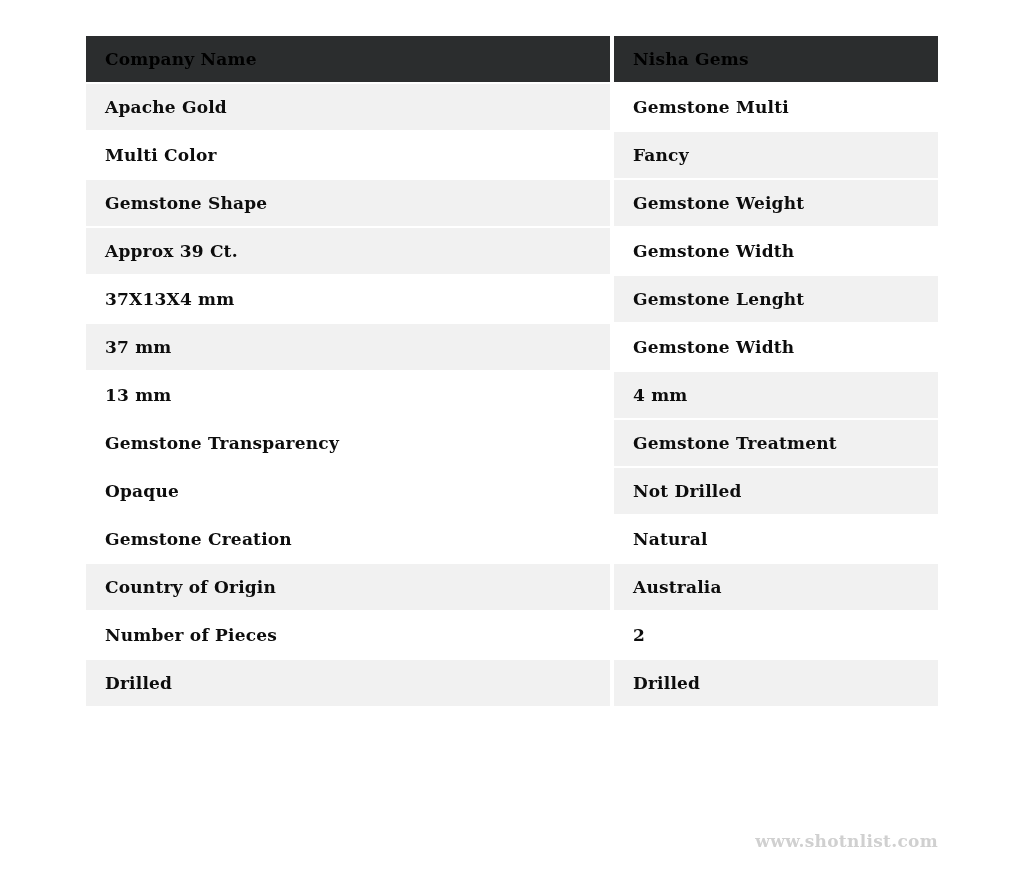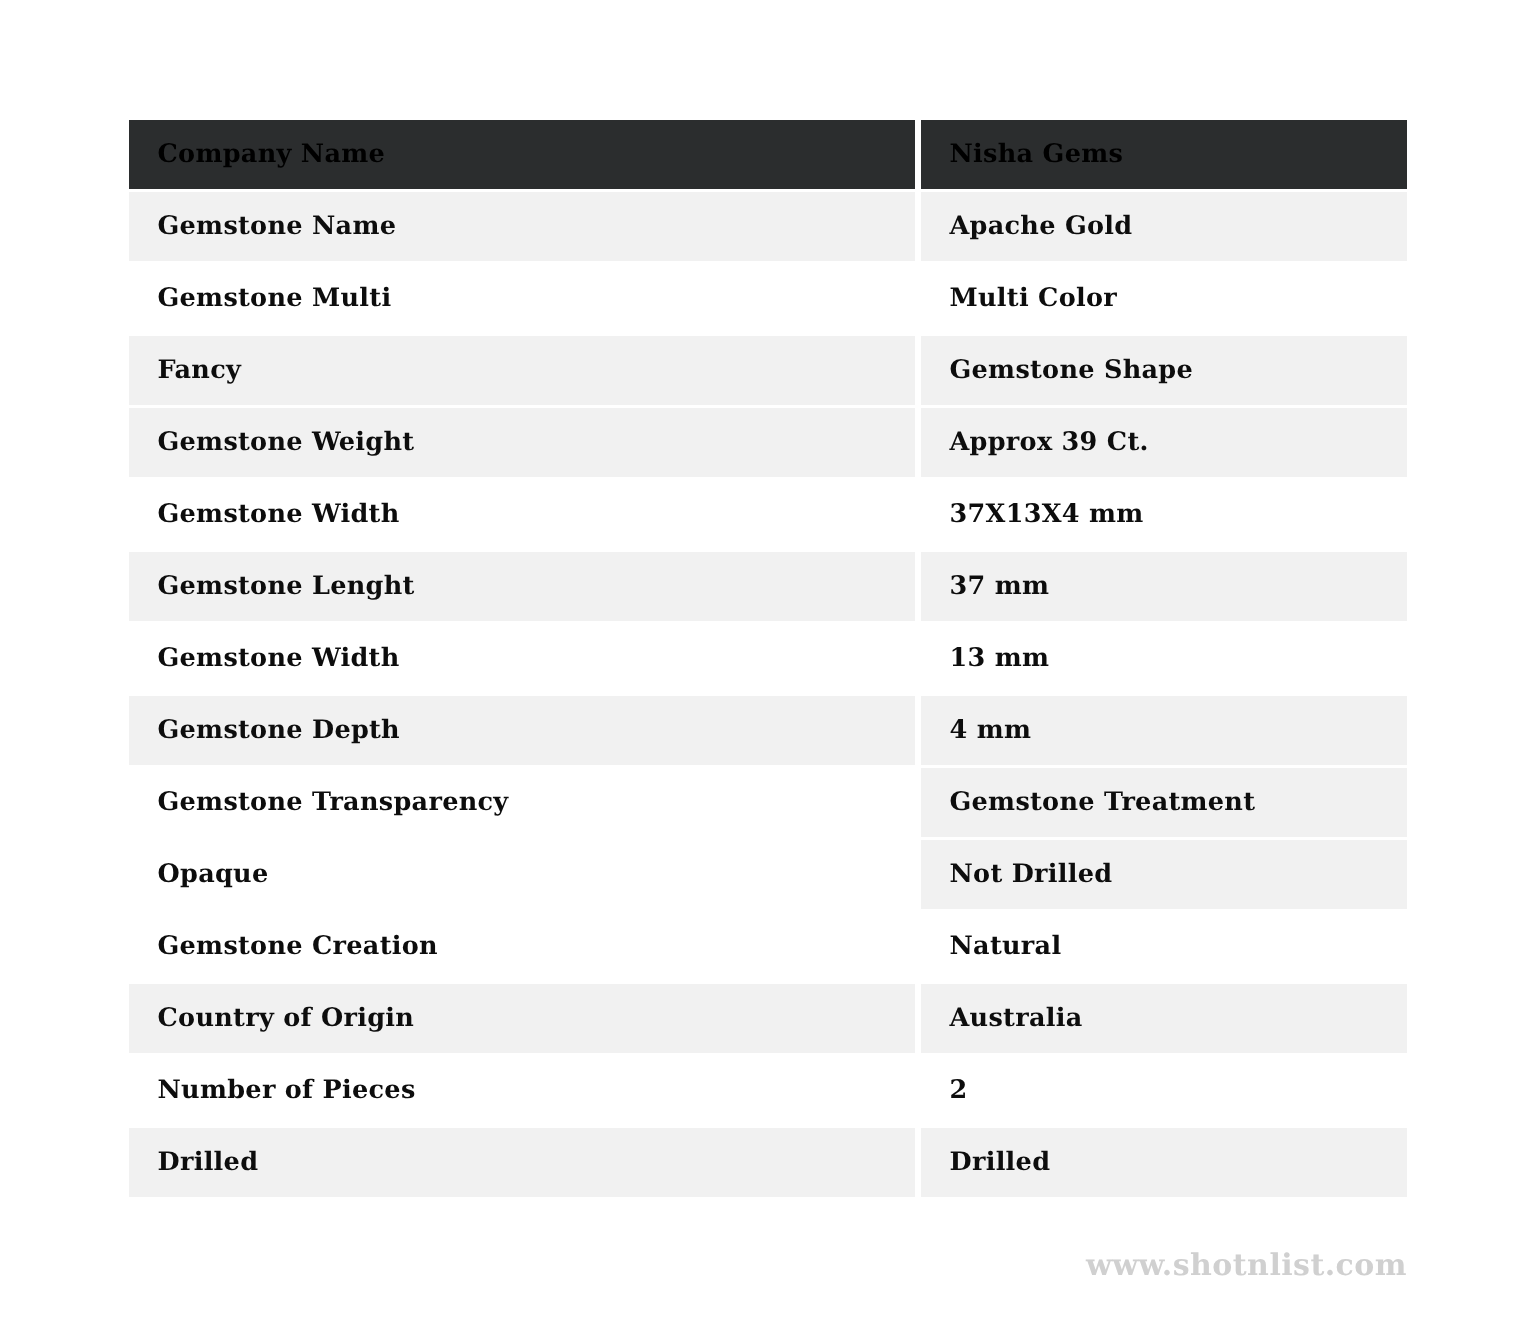--- a/index.html
+++ b/index.html
@@ -17,21 +17,20 @@
   }
   .spec-table {
     position: absolute;
     left: 86px;
     top: 36px;
     width: 852px;
     display: grid;
     grid-template-columns: 524px 324px;
     column-gap: 4px;
     row-gap: 2px;
-    margin-top: 44px;
   }
   .cell {
     height: 46px;
     display: flex;
     align-items: center;
     padding-left: 19px;
     box-sizing: border-box;
     font-size: 17px;
     font-weight: bold;
     color: var(--text-color, #0d0d0d);
@@ -46,42 +45,39 @@
   .cell.alt {
     background: var(--row-alt-bg, #f1f1f1);
   }
   .cell.plain {
     background: var(--row-bg, #ffffff);
   }
   .watermark {
     position: absolute;
     top: 831px;
     right: 86px;
-    font-size: 20px;
+    font-size: 17px;
     font-weight: bold;
     color: var(--watermark-color, #d0d0d0);
     letter-spacing: 0.3px;
   }
 </style>
 </head>
 <body>
 
 <div class="page">
 
   <div class="spec-table">
     <div class="cell head">
       <span>Company Name</span>
     </div>
     <div class="cell head">
       <span>Nisha Gems</span>
     </div>
 
-    <div class="cell alt">
-      <span>Gemstone Name</span>
-    </div>
     <div class="cell alt">
       <span>Apache Gold</span>
     </div>
 
     <div class="cell plain">
       <span>Gemstone Multi</span>
     </div>
     <div class="cell plain">
       <span>Multi Color</span>
     </div>
@@ -115,23 +111,20 @@
       <span>37 mm</span>
     </div>
 
     <div class="cell plain">
       <span>Gemstone Width</span>
     </div>
     <div class="cell plain">
       <span>13 mm</span>
     </div>
 
-    <div class="cell alt">
-      <span>Gemstone Depth</span>
-    </div>
     <div class="cell alt">
       <span>4 mm</span>
     </div>
 
     <div class="cell plain">
       <span>Gemstone Transparency</span>
     </div>
     <div class="cell alt">
       <span>Gemstone Treatment</span>
     </div>

